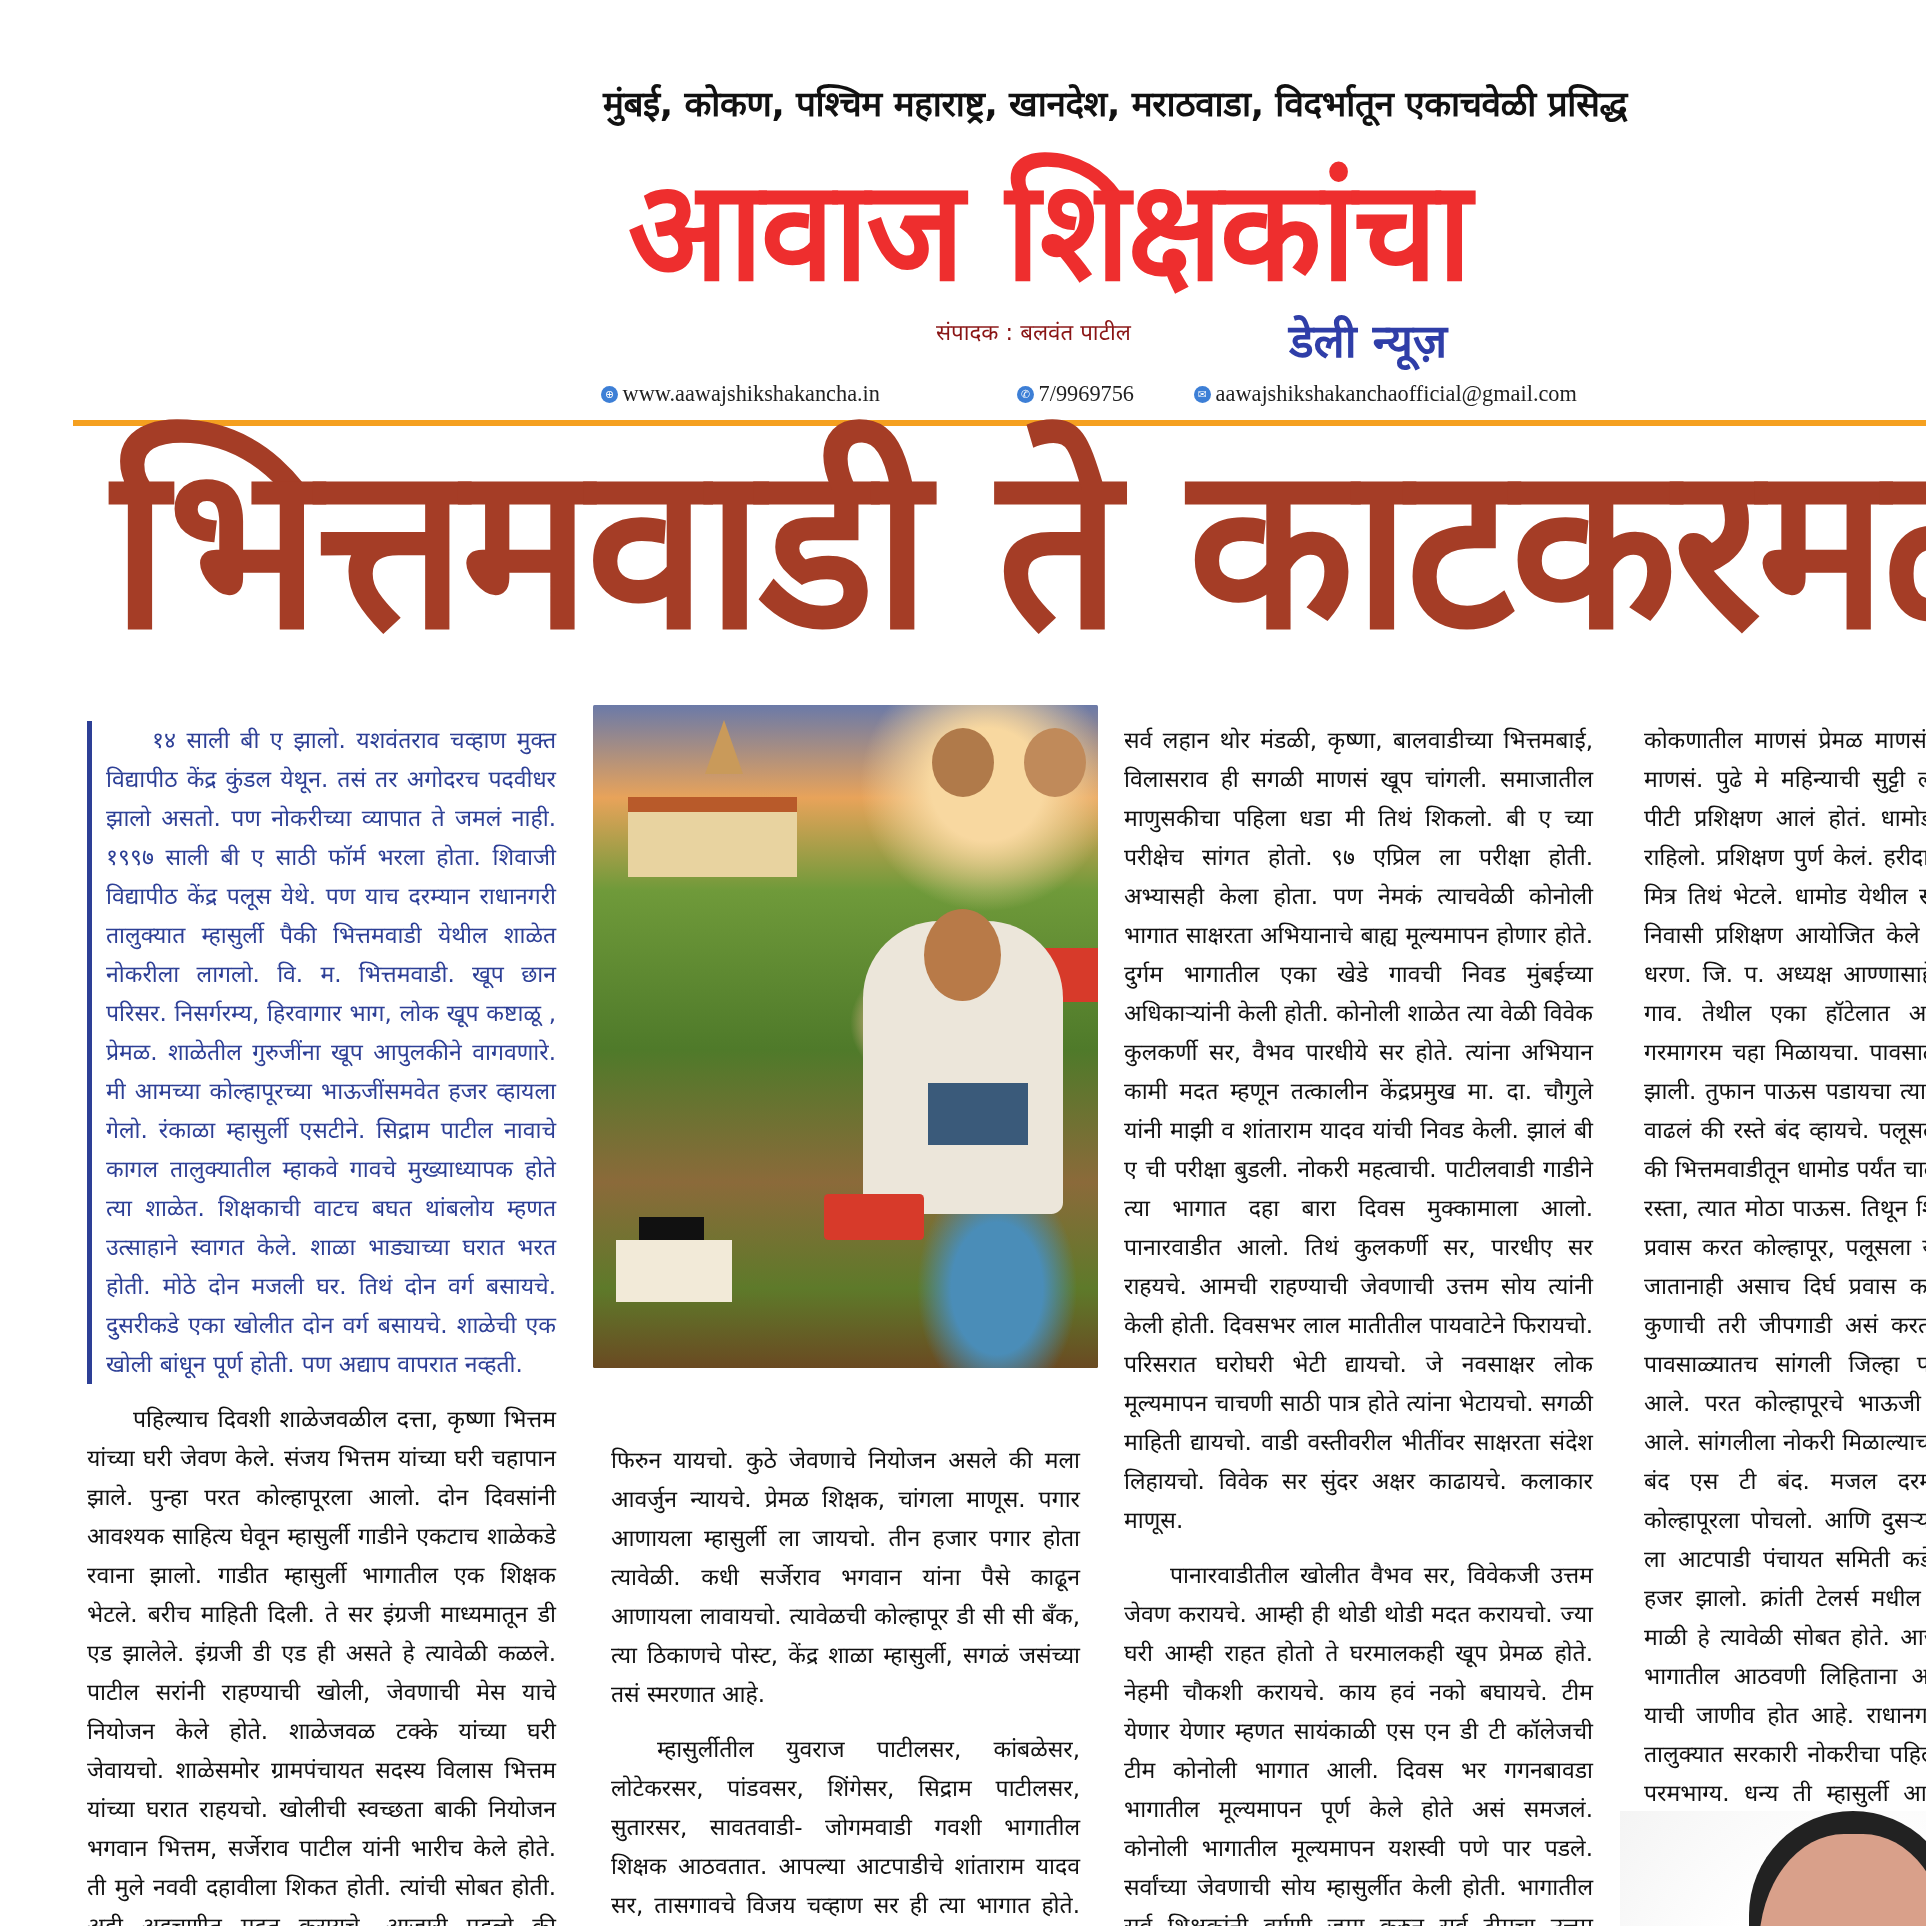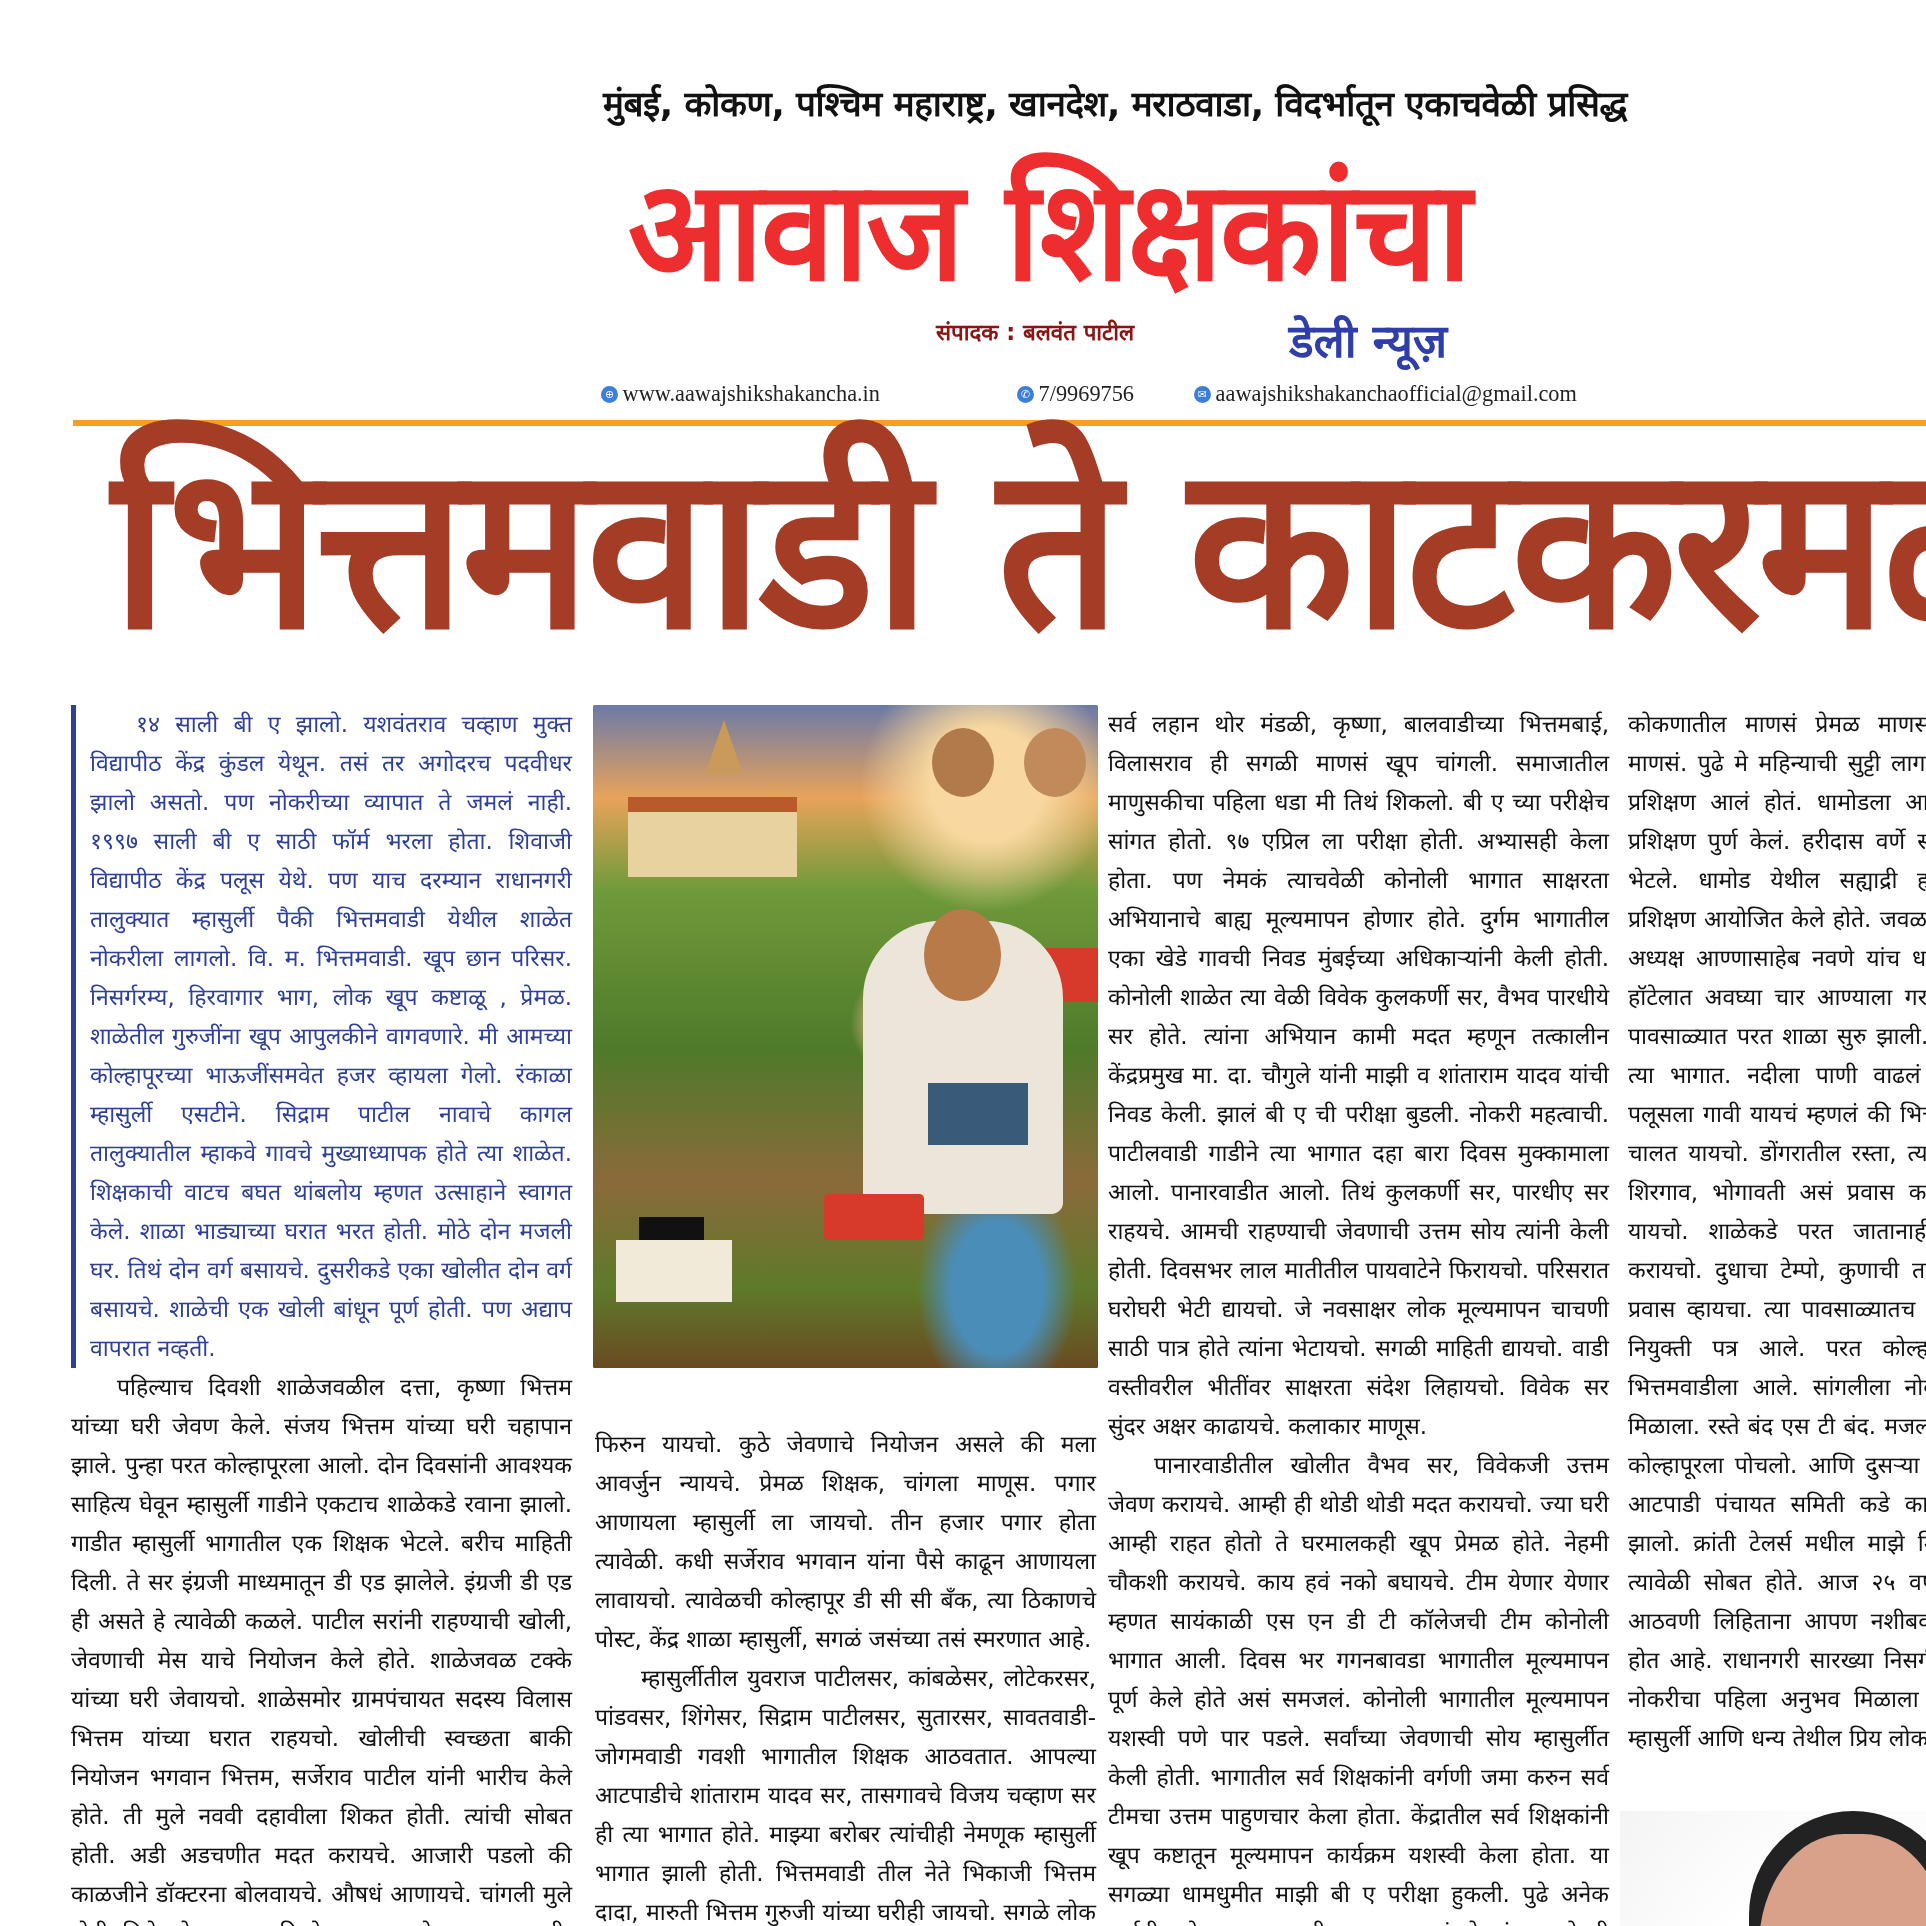--- a/index.html
+++ b/index.html
@@ -2,33 +2,33 @@
 <html style="font-size:6.2px"><head>
 <meta charset="utf-8">
 <style>
   html, body { margin:0; padding:0; background:#ffffff; }
   body { width:2230px; height:2588px; position:relative; overflow:hidden;
          font-family:"DejaVu Sans", sans-serif; color:#111; }
   .tagline { position:absolute; left:0; width:2230px; top:79px; text-align:center;
              font-size:35px; font-weight:bold; color:#111; letter-spacing:-0.4px; }
   .masthead { position:absolute; left:628px; top:162px; font-size:139px; font-weight:bold;
               color:#ee2e2e; line-height:1; letter-spacing:-2.3px; transform:scaleX(0.95); transform-origin:left; }
-  .editor { position:absolute; left:936px; top:316px; font-size:22.3px; font-weight:bold; color:#8a1515; }
+  .editor { position:absolute; left:936px; top:316px; font-size:22.3px; font-weight:normal; color:#8a1515; }
   .daily { position:absolute; left:1289px; top:308px; font-size:46px; font-weight:bold; color:#2f3ea8; }
   .contacts { position:absolute; top:381px; left:601px; width:1079px; height:27px;
               font-family:"Liberation Serif", serif; font-size:22.3px; color:#222; }
   .contact { position:absolute; top:0; display:flex; align-items:center; gap:4.6px; }
   .cicon { width:17px; height:17px; border-radius:50%; background:#3d7fd6; color:#fff;
            font-size:10.8px; display:flex; align-items:center; justify-content:center; font-family:"DejaVu Sans", sans-serif; }
   .orange-rule { position:absolute; left:73px; top:420px; width:2065px; height:6.2px; background:#f5a020; }
   .headline { position:absolute; left:69px; top:435px; width:2073px; text-align:center;
               font-size:216px; font-weight:bold; color:#a53d26; line-height:1.05; letter-spacing:-3.9px;
               transform:scaleY(1.05); }
   .col { position:absolute; font-size:23px; line-height:39px; text-align:justify; color:#111; }
-  .col p { margin:0; text-indent:46px; }
+  .col p { margin:16px; text-indent:46px; }
   .col p.noindent { text-indent:0; }
   .intro { color:#2d3f96; border-left:5.4px solid #2d3f96; padding-left:14px; }
   .art { position:absolute; left:593px; top:705px; width:505px; height:663px; border-radius:1.5px;
          background:
            radial-gradient(circle at 78% 12%, #f8d8a0 0 8%, transparent 18%),
            radial-gradient(circle at 62% 48%, #d9b48a 0 6%, transparent 12%),
            radial-gradient(ellipse at 80% 88%, #4a8db8 0 8%, transparent 14%),
            linear-gradient(180deg, #6b7aa8 0%, #e8a35a 14%, #6f9a3a 28%, #4f7a2a 52%, #8b6a3a 72%, #5e7a2a 88%, #6a4a22 100%);
          overflow:hidden; }
   .art .house { position:absolute; left:35px; top:92px; width:169px; height:65px; background:#e8d3a0; border-top:15.4px solid #b85a2a; }

